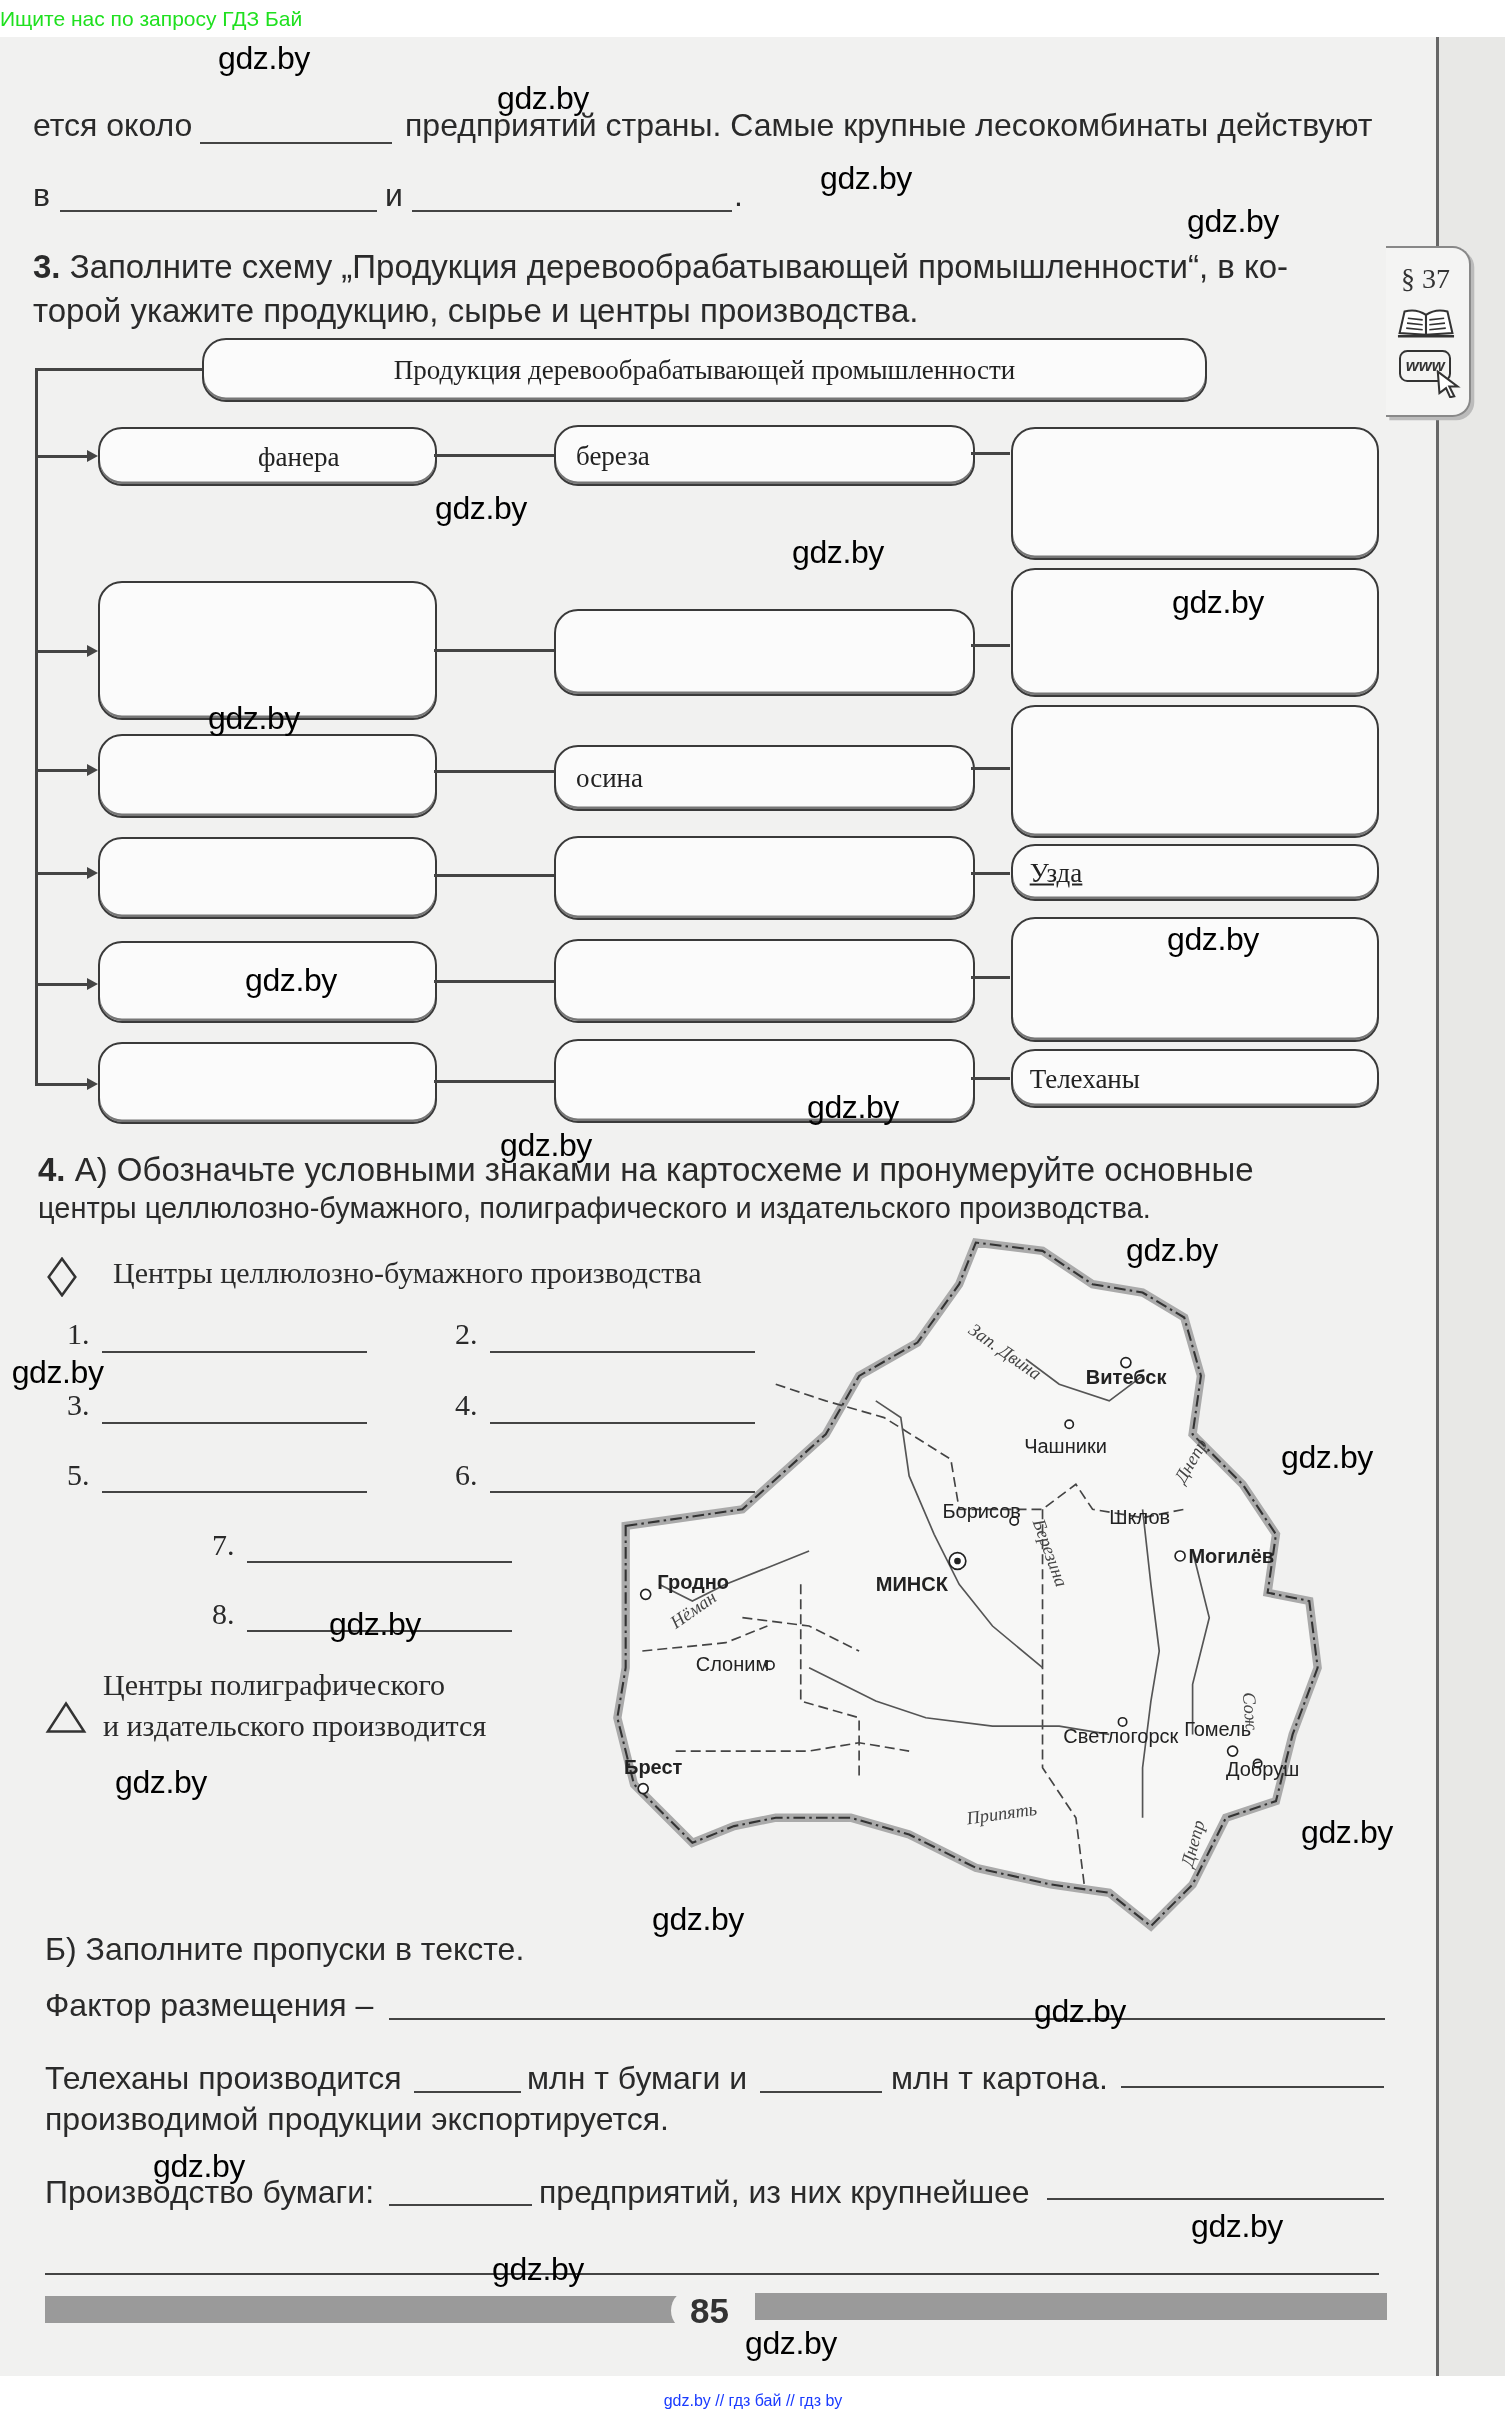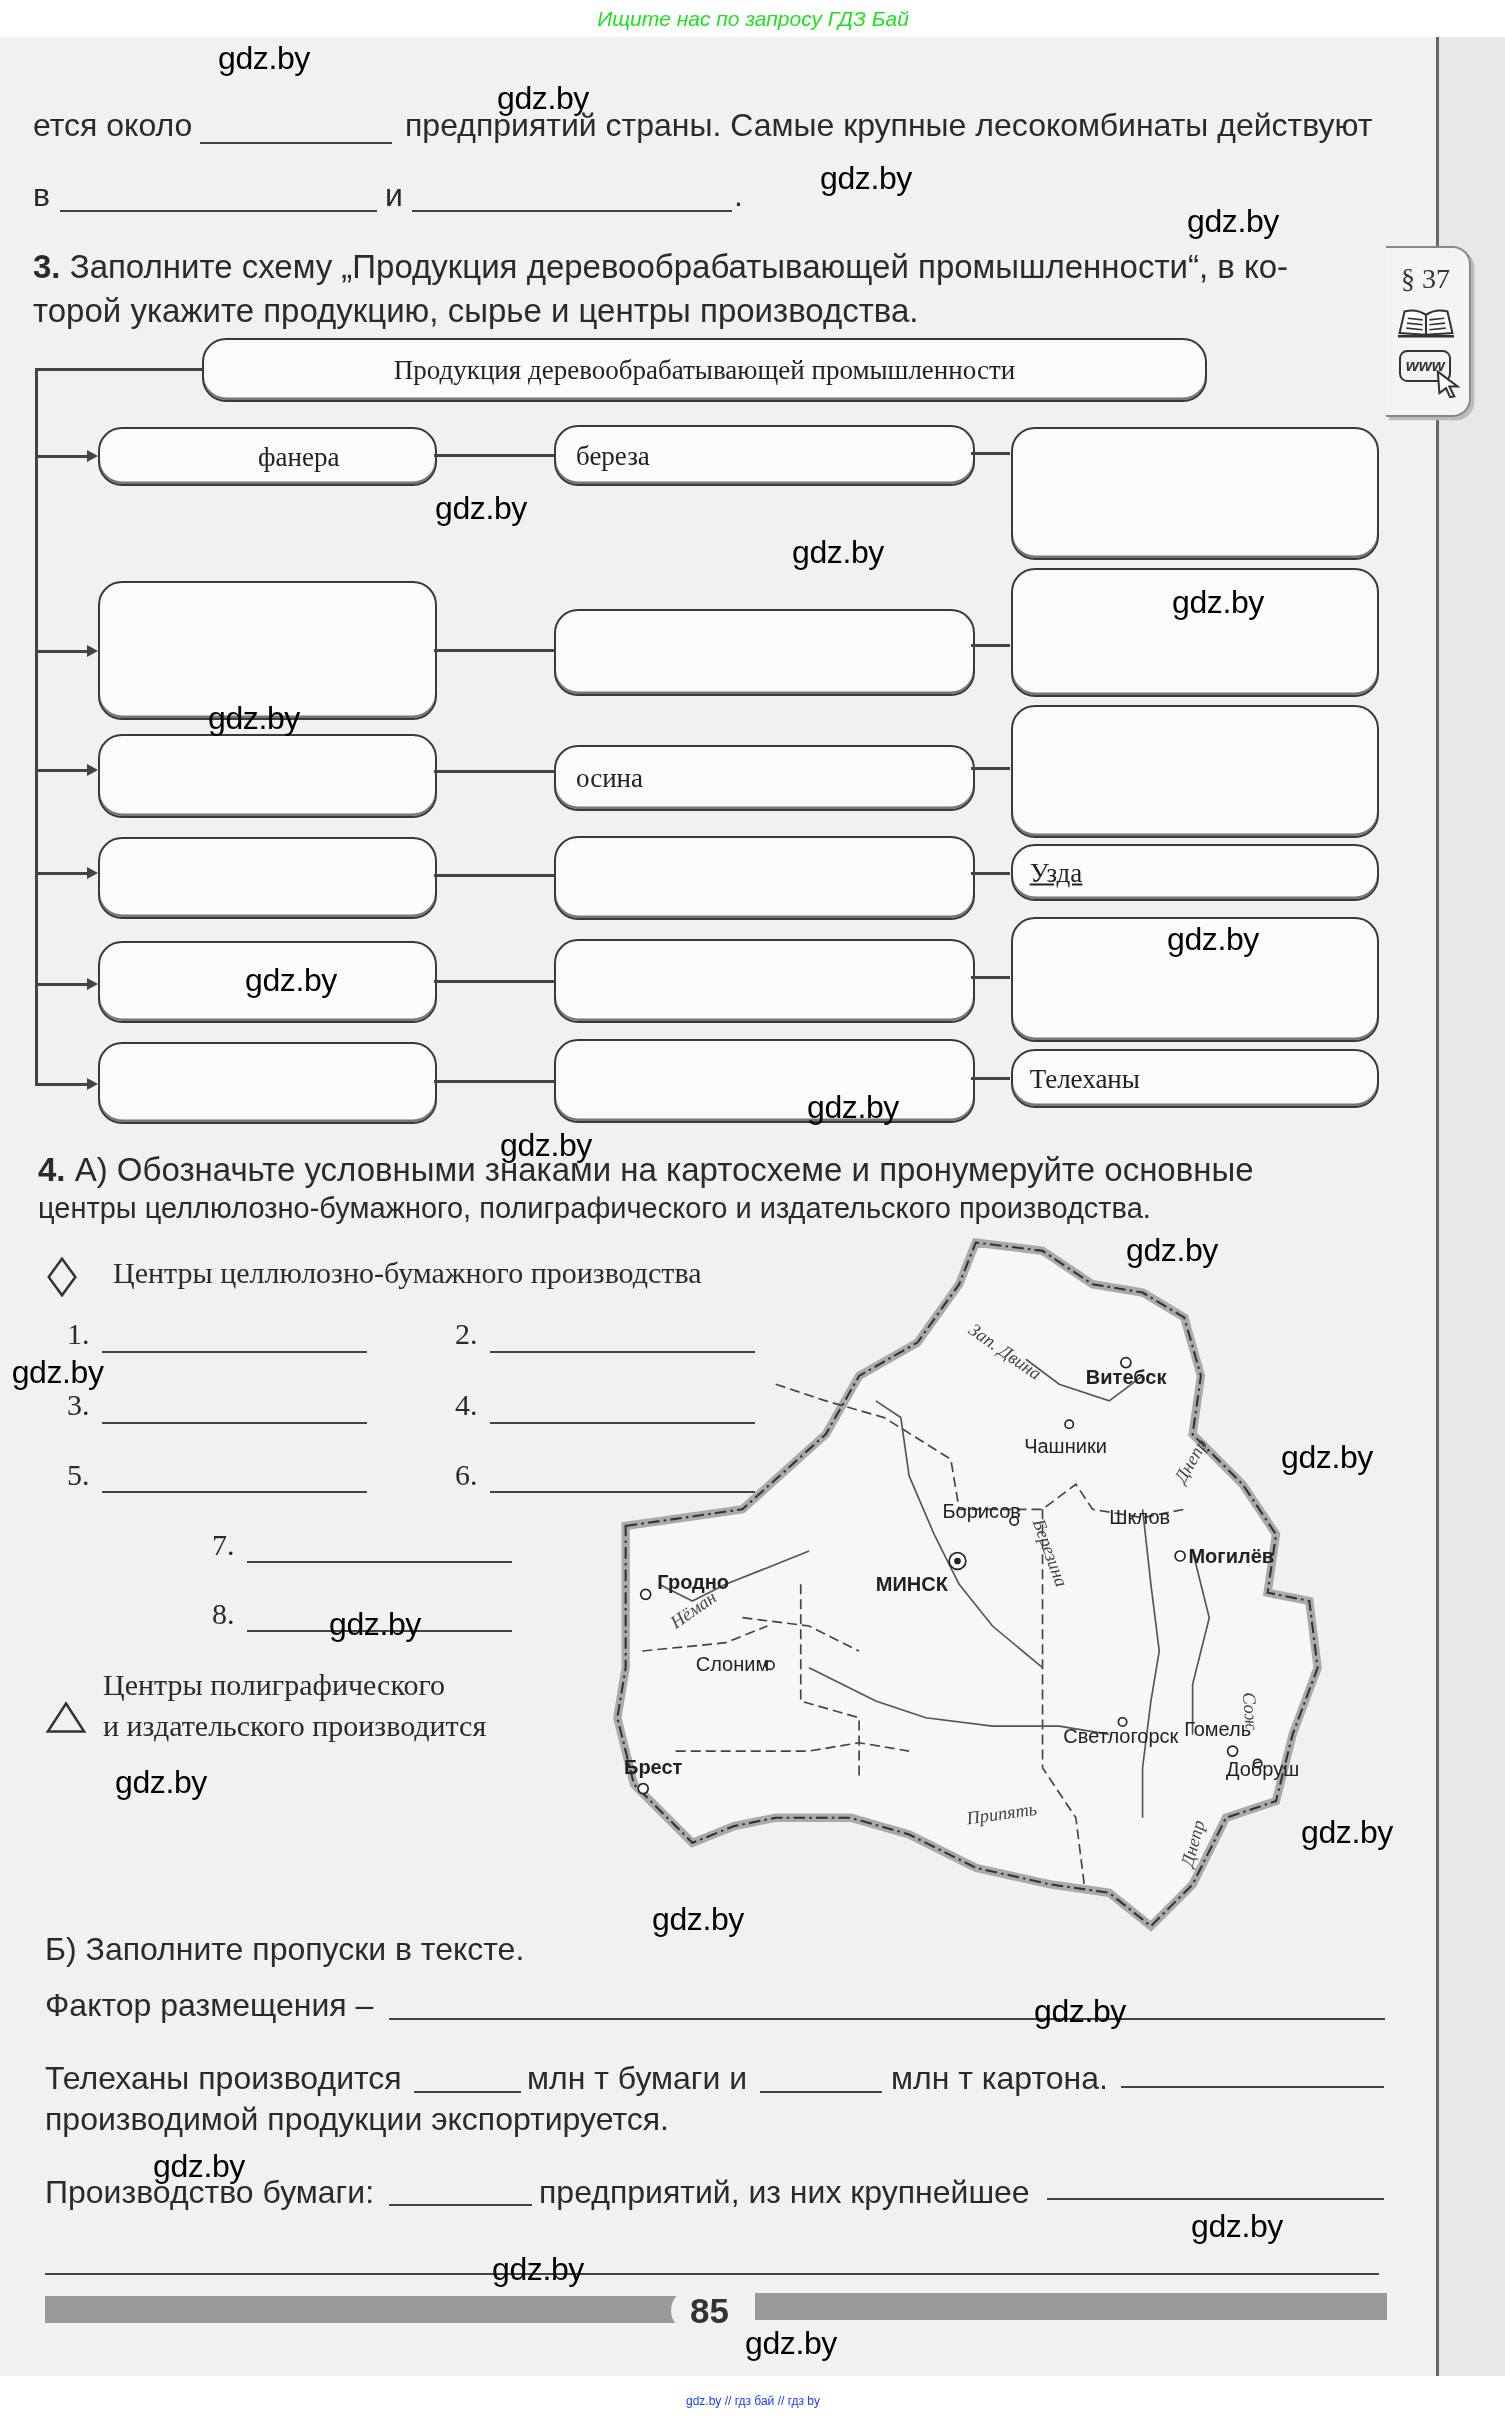--- a/index.html
+++ b/index.html
@@ -1,23 +1,23 @@
 <!DOCTYPE html>
 <html style="font-size:13.3px"><head>
 <meta charset="utf-8">
 <style>
   html,body{margin:0;padding:0;}
   body{width:1506px;height:2426px;position:relative;background:#ffffff;overflow:hidden;font-family:"Liberation Sans",sans-serif;color:#333;}
-  .topbar{position:absolute;left:0;top:0;width:1506px;height:37px;background:#fff;text-align:center;font-style:italic;}
+  .topbar{position:absolute;left:0;top:0;width:1506px;height:37px;background:#fff;}
   .topbar span{color:#1fe01f;font-size:21px;line-height:37px;font-family:"Liberation Sans",sans-serif;}
   .page{position:absolute;left:0;top:37px;width:1506px;height:2339px;background:#f1f1f0;}
   .page-edge{position:absolute;left:1436px;top:37px;width:3.3px;height:2339px;background:#666;}
   .page-right{position:absolute;left:1439px;top:37px;width:67px;height:2339px;background:#e8e8e6;}
   .footer{position:absolute;left:0;top:2376px;width:1506px;height:50px;background:#fff;text-align:center;}
-  .footer span{color:#1a3bff;font-size:12px;line-height:50px;}
+  .footer span{color:#1a3bff;font-size:16px;line-height:50px;}
   .wm{position:absolute;font-size:32px;color:#000;font-family:"Liberation Sans",sans-serif;letter-spacing:-0.4px;}
   .txt{position:absolute;font-size:32px;color:#2a2a2a;white-space:nowrap;font-family:"Liberation Sans",sans-serif;}
   .bold{font-weight:bold;}
   .serif{font-family:"Liberation Serif",serif;}
   .blank{position:absolute;height:0;border-bottom:2.1px solid #444;}
   .box{position:absolute;border:2.5px solid #3a3a3a;border-radius:24px;background:#fbfbfb;box-shadow:0 -2.5px 0 #777 inset;}
   .box .lbl{position:absolute;top:50%;transform:translateY(-50%);font-size:27px;color:#222;font-family:"Liberation Serif",serif;}
   .hline{position:absolute;height:2.5px;background:#444;}
   .vline{position:absolute;width:2.5px;background:#444;}
   .arrow{position:absolute;width:0;height:0;border-top:6.7px solid transparent;border-bottom:6.7px solid transparent;border-left:11.7px solid #444;}

